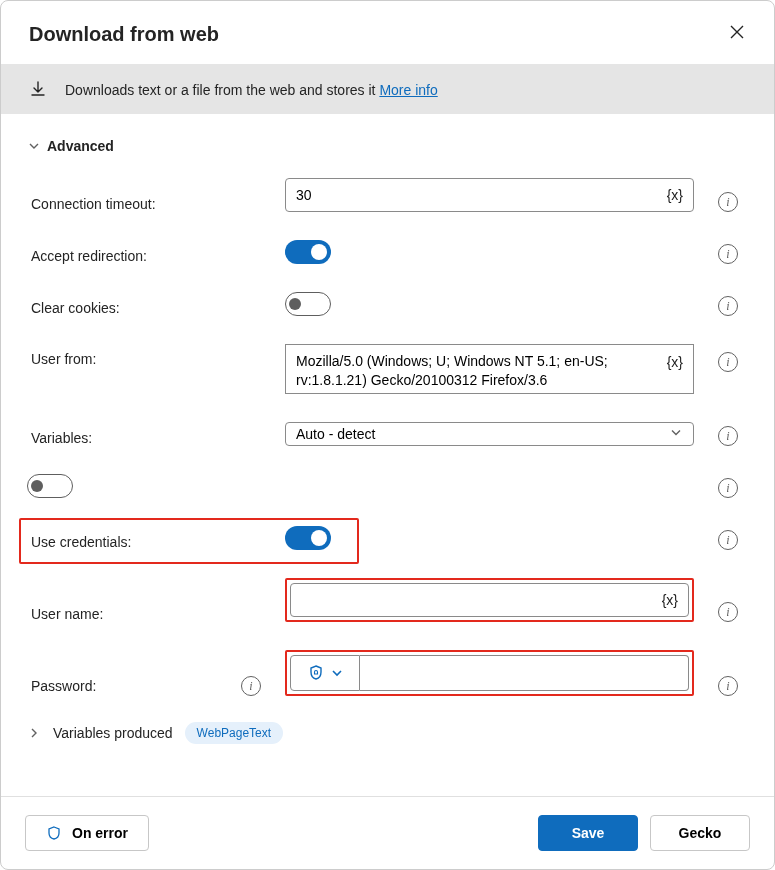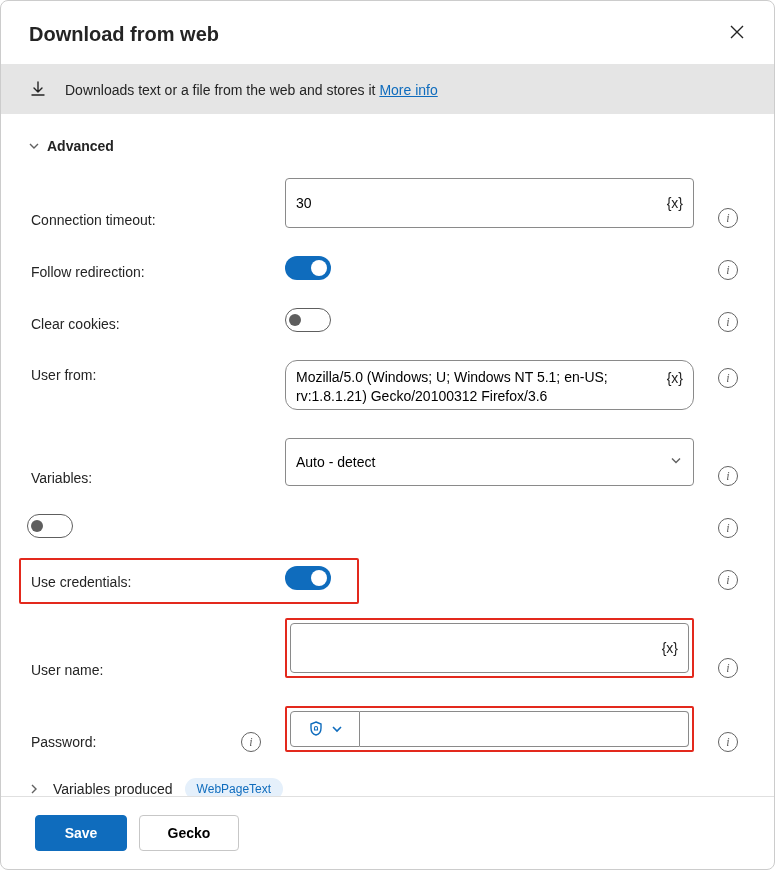--- a/index.html
+++ b/index.html
@@ -17,27 +17,27 @@
 
     .section-head { display: flex; align-items: center; gap: 6px; padding: 12px 8px 10px 8px; cursor: pointer; }
     .section-head .chev { width: 14px; height: 14px; display: flex; align-items: center; justify-content: center; }
     .section-head .label { font-weight: 600; font-size: 14px; color: #242424; }
 
     .row { display: flex; align-items: flex-end; padding: 14px 8px; gap: 14px; }
     .row .lbl { width: 244px; font-size: 14px; color: #242424; padding-left: 4px; display:flex; align-items:center; }
     .row .ctrl-area { flex: 1; display: flex; align-items: center; }
     .row .trail { width: 40px; display: flex; justify-content: center; }
 
-    .text-input { width: 100%; height: 50px; border: 1px solid #8a8a8a; border-radius: 4px; padding: 0 34px 0 10px; font-size: 14px; position: relative; display: flex; align-items: center; }
+    .text-input { width: 100%; height: 34px; border: 1px solid #8a8a8a; border-radius: 4px; padding: 0 34px 0 10px; font-size: 14px; position: relative; display: flex; align-items: center; }
     .text-input .var-token { position: absolute; right: 10px; top: 50%; transform: translateY(-50%); color: #222; font-size: 14px; }
 
-    .multiline { width: 100%; border: 1px solid #8a8a8a; border-radius: 12px; padding: 7px 34px 7px 10px; font-size: 14px; line-height: 1.35; position: relative; height: 50px; }
+    .multiline { width: 100%; border: 1px solid #8a8a8a; border-radius: 0; padding: 7px 34px 7px 10px; font-size: 14px; line-height: 1.35; position: relative; height: 50px; }
     .multiline .var-token { position: absolute; right: 10px; top: 8px; color: #222; font-size: 14px; }
 
-    .select { width: 100%; height: 48px; border: 1px solid #8a8a8a; border-radius: 4px; padding: 0 28px 0 10px; font-size: 14px; display: flex; align-items: center; position: relative; }
+    .select { width: 100%; height: 24px; border: 1px solid #8a8a8a; border-radius: 4px; padding: 0 28px 0 10px; font-size: 14px; display: flex; align-items: center; position: relative; }
     .select .chev-d { position: absolute; right: 10px; top: 50%; transform: translateY(-50%); }
 
     .toggle { width: 46px; height: 24px; border-radius: 12px; position: relative; cursor: pointer; display: inline-block; }
     .toggle.on { background: #0f6cbd; }
     .toggle.off { background: #fff; border: 1px solid #5e5e5e; }
     .toggle .knob { position: absolute; width: 16px; height: 16px; border-radius: 50%; top: 50%; transform: translateY(-50%); }
     .toggle.on .knob { right: 4px; background: #fff; }
     .toggle.off .knob { left: 3px; background: #5e5e5e; width: 12px; height: 12px; }
 
     .info-i { width: 20px; height: 20px; border-radius: 50%; border: 1.2px solid #616161; display: flex; align-items: center; justify-content: center; font-size: 12px; font-family: Georgia, serif; font-style: italic; color: #616161; cursor: pointer; }
@@ -107,21 +107,21 @@
         <span>30</span>
         <span class="var-token">{x}</span>
       </div>
     </div>
     <div class="trail">
         <div class="info-i">i</div>
       </div>
   </div>
 
   <div class="row">
-    <div class="lbl">Follow redirection:</div>
+    <div class="lbl">Accept redirection:</div>
     <div class="ctrl-area">
         <div class="toggle on">
           <div class="knob"></div>
         </div>
       </div>
     <div class="trail">
         <div class="info-i">i</div>
       </div>
   </div>
 
@@ -240,17 +240,23 @@
           <path d="M4 2 L8 6 L4 10" stroke="#616161" stroke-width="1.4" fill="none"></path>
         </svg>
     </span>
     <span class="vname">Variables produced</span>
     <span class="pill">WebPageText</span>
   </div>
 
 </div>
 
 <div class="footer">
+  <div class="btn on-error-btn">
+    <svg width="16" height="16" viewBox="0 0 16 16">
+        <path d="M8 2 L13 4 L13 8 C13 11.5 10.5 13.5 8 14 C5.5 13.5 3 11.5 3 8 L3 4 Z" stroke="#0f6cbd" stroke-width="1.3" fill="none"></path>
+      </svg>
+    <span>On error</span>
+  </div>
   <div class="right-btns">
-    <div class="btn primary" style="width:92px;margin-left:10px;">Save</div>
+    <div class="btn primary" style="width:100px;margin-left:10px;">Save</div>
     <div class="btn" style="width:100px;">Gecko</div>
   </div>
 </div>
 
 </body></html>

